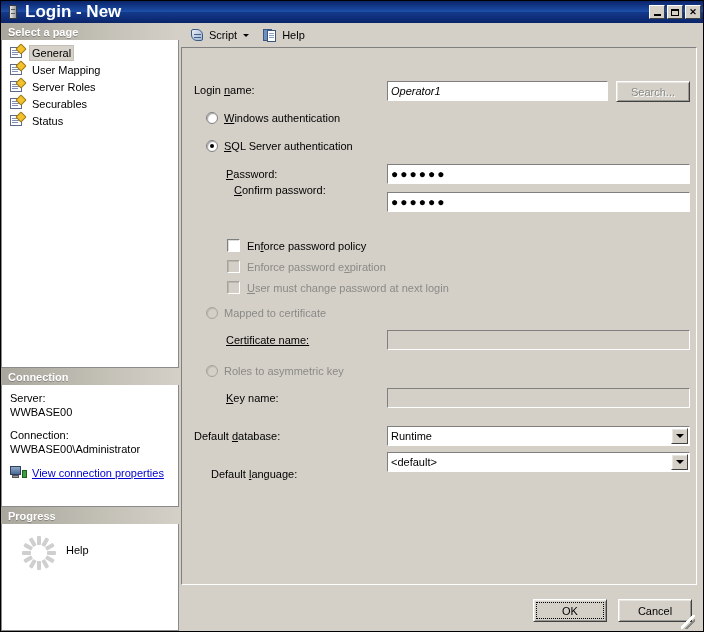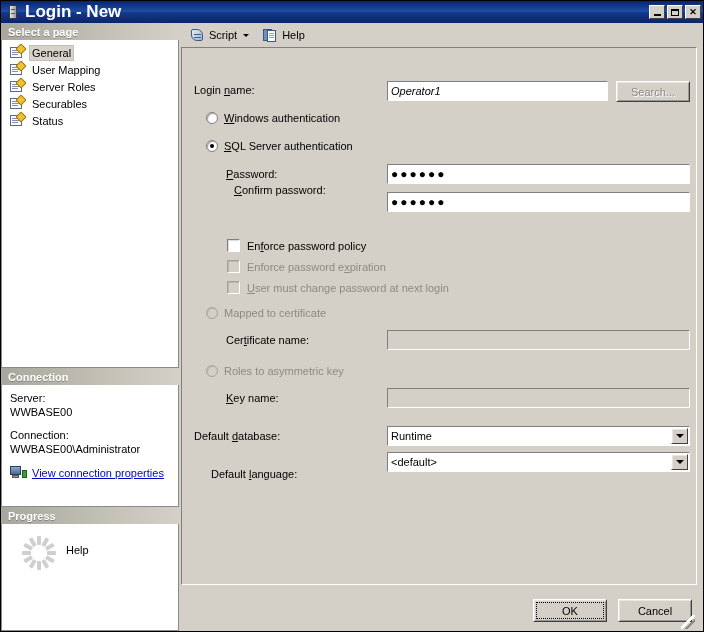--- a/index.html
+++ b/index.html
@@ -734,21 +734,21 @@
         </div>
         <div class="row" style="left:45px; top:233px;">
           <span class="chk disabled"></span>
           <span class="lab disabled"><span class="uline">U</span>ser must change password at next login</span>
         </div>
 
         <div class="row" style="left:24px; top:259px;">
           <span class="radio disabled"></span>
           <span class="lab disabled">Mapped to certificate</span>
         </div>
-        <div class="row" style="left:44px; top:286px;">
+        <div class="row" style="left:44px; top:286px;text-decoration:underline;">
           <span class="lab">Cer<span class="uline">t</span>ificate name:</span>
         </div>
         <div class="tbox disabled" style="position:absolute; left:205px; top:282px; width:303px;">
           <span></span>
         </div>
 
         <div class="row" style="left:24px; top:317px;">
           <span class="radio disabled"></span>
           <span class="lab disabled">Roles to asymmetric key</span>
         </div>

